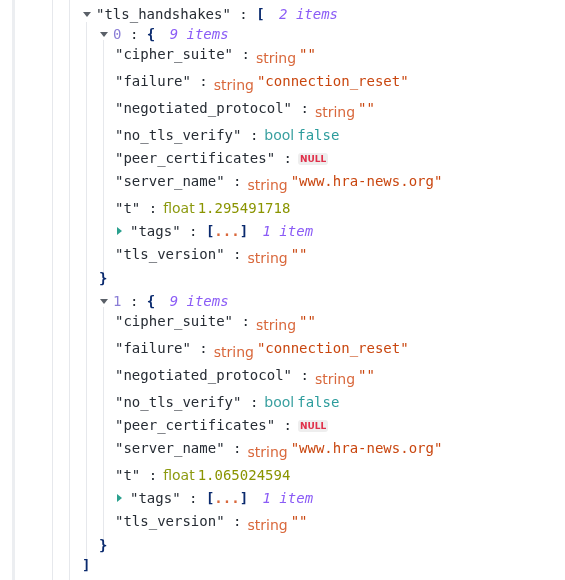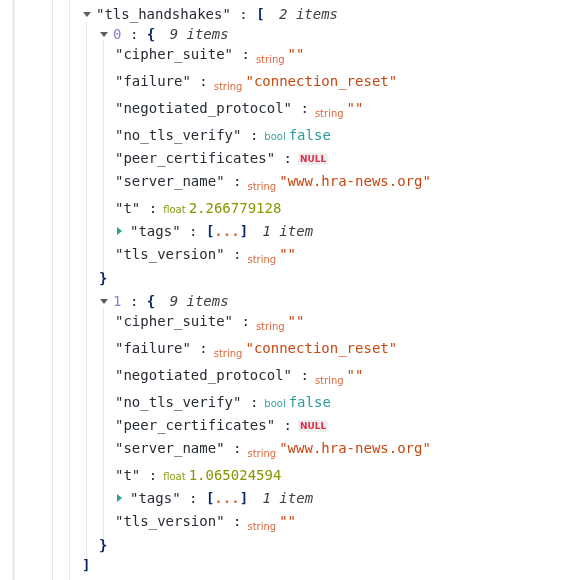--- a/index.html
+++ b/index.html
@@ -3,31 +3,31 @@
 <meta charset="utf-8">
 <style>
   html, body { margin:0; padding:0; background:#ffffff; }
   body { width:565px; height:580px; position:relative; overflow:hidden;
          font-family:"DejaVu Sans Mono", monospace; font-size:14px; color:#262c34; }
   .guide { position:absolute; top:0; bottom:0; width:1px; background:#e6e8ec; }
   .guide.thick { width:3px; background:#eceef1; }
   .row { position:absolute; white-space:nowrap; line-height:18px; height:18px; }
   .key { color:#262c34; }
   .punc { color:#262c34; }
-  .type { font-family:"DejaVu Sans", sans-serif; font-size:10px; position:relative; top:4px; margin:0 3px 0 6px; }
+  .type { font-family:"DejaVu Sans", sans-serif; font-size:14px; position:relative; top:4px; margin:0 3px 0 6px; }
   .type.str { color:#d9683c; }
   .type.bool { color:#3aa0a0; }
   .type.float { color:#8c9a10; }
   .val-str { color:#c9460f; }
   .val-bool { color:#2c9c9c; }
   .val-float { color:#8a9400; }
   .null { font-family:"DejaVu Sans", sans-serif; font-weight:bold; font-size:9px; color:#e0304a;
           background:#eeeeee; border-radius:3px; padding:1px 2px; margin-left:6px; position:relative; top:-1px; }
   .brace { color:#0a2a6e; font-weight:bold; }
-  .count { color:#404040; font-style:italic; margin-left:6px; }
+  .count { color:#8b5cf6; font-style:italic; margin-left:6px; }
   .idx { color:#8a7dd6; }
   .ell { color:#d9683c; font-weight:bold; }
   .arrow-down { display:inline-block; width:0; height:0; border-left:4px solid transparent; border-right:4px solid transparent;
                 border-top:5px solid #5a6068; margin-right:5px; position:relative; top:-2px; }
   .arrow-right { display:inline-block; width:0; height:0; border-top:4px solid transparent; border-bottom:4px solid transparent;
                  border-left:5px solid #2aa08e; margin-right:8px; position:relative; top:-1px; }
   .inner-guide { position:absolute; width:1px; background:#e6e8ec; }
 </style>
 </head>
 <body>
@@ -72,21 +72,21 @@
 <div class="row" style="left:115px; top:149px;">
   <span class="key">"peer_certificates"</span>
   <span class="punc">:</span><span class="null">NULL</span>
 </div>
 <div class="row" style="left:115px; top:172px;">
   <span class="key">"server_name"</span>
   <span class="punc">:</span><span class="type str">string</span><span class="val-str">"www.hra-news.org"</span>
 </div>
 <div class="row" style="left:115px; top:199px;">
   <span class="key">"t"</span>
-  <span class="punc">:</span><span class="type float" style="top:0;">float</span><span class="val-float">2.266779128</span>
+  <span class="punc">:</span><span class="type float" style="top:0;">float</span><span class="val-float">1.295491718</span>
 </div>
 <div class="row" style="left:117px; top:222px;">
   <span class="arrow-right"></span><span class="key">"tags"</span>
   <span class="punc">:</span>
   <span class="brace">[</span><span class="ell">...</span><span class="brace">]</span>
   <span class="count">1 item</span>
 </div>
 <div class="row" style="left:115px; top:245px;">
   <span class="key">"tls_version"</span>
   <span class="punc">:</span><span class="type str">string</span><span class="val-str">""</span>

